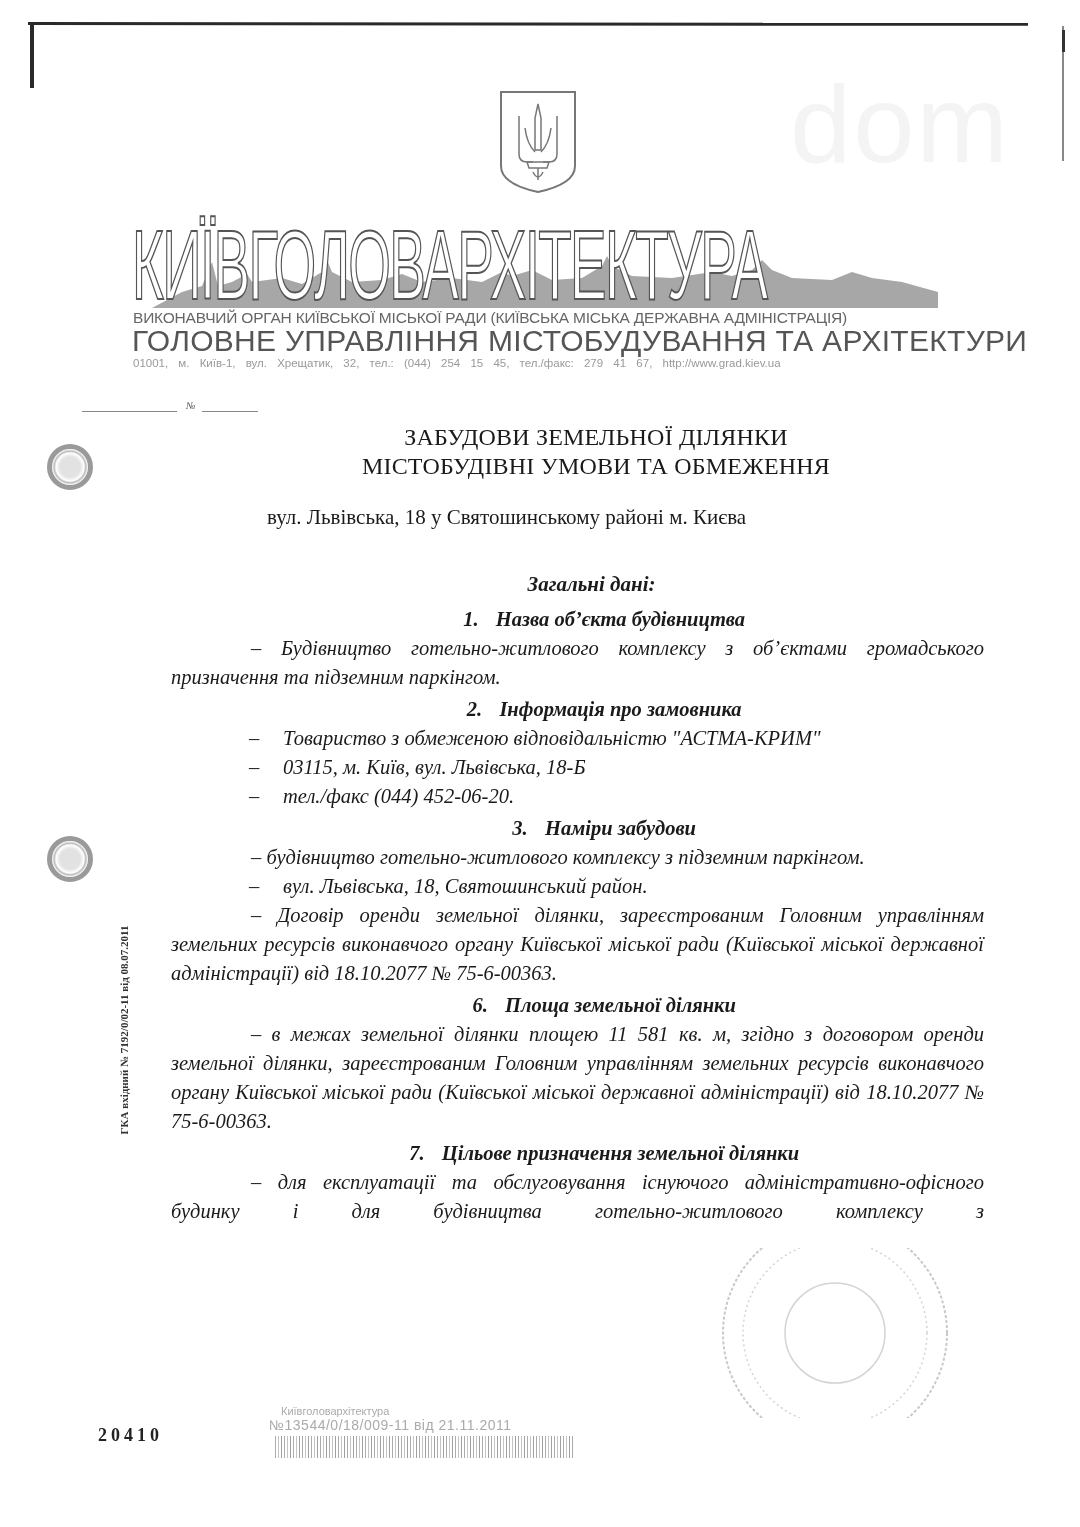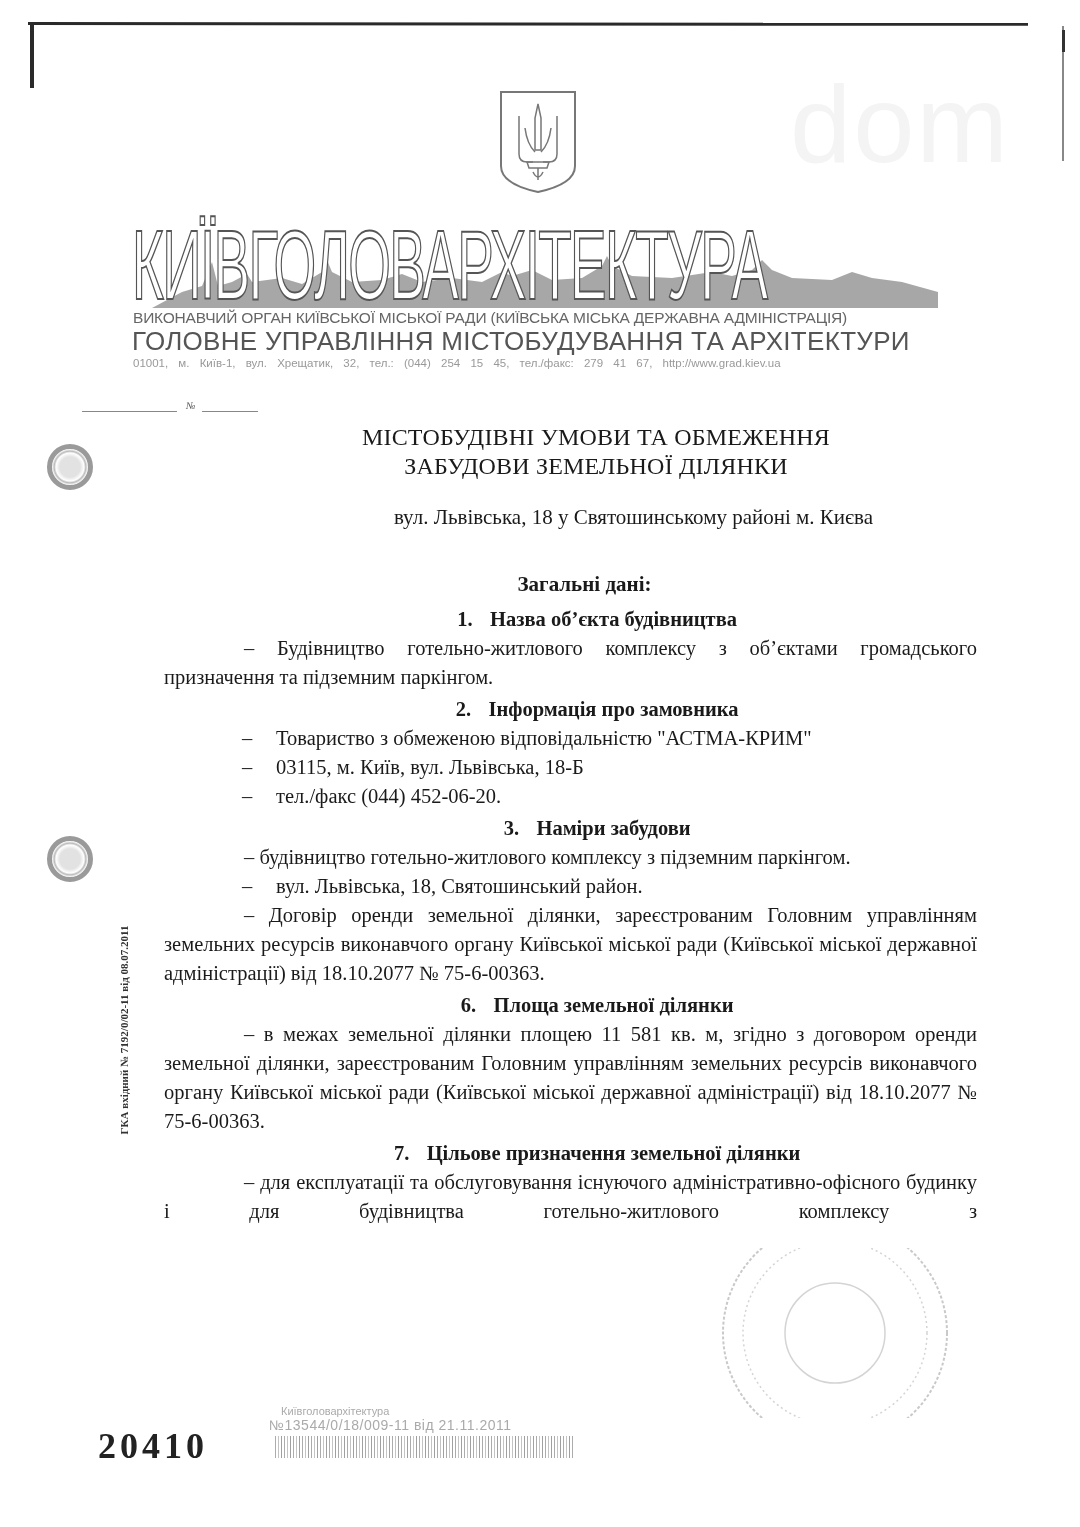--- a/index.html
+++ b/index.html
@@ -27,21 +27,21 @@
     letter-spacing: -3px; color: #ffffff; -webkit-text-stroke: 2px #555; text-align: justify;
     transform: scaleX(0.56); transform-origin: left top; white-space: nowrap;
   }
   .logo-skyline { position: absolute; left: 20px; top: 40px; width: 786px; height: 56px; }
   .logo-line1 {
     left: 133px; top: 309px; width: 806px; font-family: "Liberation Sans", sans-serif;
     font-size: 15.5px; color: #666; white-space: nowrap; letter-spacing: -0.2px;
   }
   .logo-line2 {
     left: 132px; top: 326px; width: 806px; font-family: "Liberation Sans", sans-serif;
-    font-size: 26px; color: #555; white-space: nowrap; letter-spacing: 0.3px; line-height: 30px;
+    font-size: 30px; color: #555; white-space: nowrap; letter-spacing: 0.3px; line-height: 30px;
   }
   .logo-line3 {
     left: 133px; top: 357px; width: 806px; font-family: Liberation Sans, sans-serif;
     font-size: 11.5px; color: #999; white-space: nowrap; word-spacing: 7px;
   }
 
   
   .ref-line { left: 82px; top: 398px; width: 175px; height: 16px; font-size: 10px; color: #555; }
   .ref-line .l1 { position: absolute; left: 0; top: 13px; width: 95px; border-bottom: 1px solid #888; }
   .ref-line .no { position: absolute; left: 104px; top: 2px; font-style: italic; }
@@ -52,38 +52,38 @@
           background: radial-gradient(circle, #e2e2e2 0 40%, #fff 55%, #bbb 62%, #fff 70%); }
   .hole1 { left: 47px; top: 444px; }
   .hole2 { left: 47px; top: 836px; }
 
   
   .side-text { left: 124px; top: 1030px; transform: translate(-50%, -50%) rotate(-90deg); white-space: nowrap;
                font-size: 11px; font-weight: 700; color: #333; }
 
   
   .doc-title { left: 290px; top: 423px; width: 612px; text-align: center; font-size: 24px; line-height: 29px; letter-spacing: 0.2px; }
-  .doc-address { left: 200px; top: 505px; width: 800px; text-align: center; font-size: 21px; padding-left: 67px; box-sizing: border-box; }
+  .doc-address { left: 200px; top: 505px; width: 800px; text-align: left; font-size: 21px; padding-left: 67px; box-sizing: border-box; }
 
   
-  .body { left: 164px; top: 570px; width: 813px; font-size: 20.5px; line-height: 29px; }
+  .body { left: 171px; top: 570px; width: 813px; font-size: 20.5px; line-height: 29px; font-style: italic; }
   .section-head { text-align: center; font-weight: 700; font-size: 21px; margin-bottom: 6px; padding-left: 28px; }
   .item-title { font-weight: 700; padding-left: 36px; margin-top: 3px; text-align: center; }
   .item-title .num { display: inline-block; width: 50px; }
   .para { text-align: justify; text-indent: 80px; text-align-last: left; }
   .para.full { text-align-last: justify; }
   .dash-line { padding-left: 78px; }
   .dash-line .dash { display: inline-block; width: 34px; }
   .title-wrap { text-align: justify; }
 
   
   .stamp { left: 700px; top: 1248px; width: 270px; height: 170px; }
 
   
-  .footer-num { left: 98px; top: 1425px; font-size: 36px; font-weight: 700; letter-spacing: 4px; color: #222; }
+  .footer-num { left: 98px; top: 1425px; font-size: 18px; font-weight: 700; letter-spacing: 4px; color: #222; }
   .reg-stamp { left: 253px; top: 1405px; width: 330px; font-family: "Liberation Sans", sans-serif; color: #aaa; }
   .reg-stamp .org { font-size: 11px; margin-left: 28px; }
   .reg-stamp .num { font-size: 14px; margin-left: 16px; letter-spacing: 0.5px; }
   .reg-stamp .barcode { margin-left: 22px; margin-top: 3px; height: 22px; width: 300px;
     background: repeating-linear-gradient(90deg, #888 0 1px, #fff 1px 3px, #aaa 3px 4px, #fff 4px 6px, #777 6px 7px, #fff 7px 9px); opacity: 0.7; }
 </style>
 </head>
 <body>
 
 <div class="abs edge-top"></div>
@@ -116,22 +116,22 @@
   <span class="no">№</span>
   <span class="l2"></span>
 </div>
 
 <div class="abs hole hole1"></div>
 <div class="abs hole hole2"></div>
 
 <div class="abs side-text">ГКА вхідний № 7192/0/02-11 від 08.07.2011</div>
 
 <div class="abs doc-title">
+  <div>ЗАБУДОВИ ЗЕМЕЛЬНОЇ ДІЛЯНКИ</div>
   <div>МІСТОБУДІВНІ УМОВИ ТА ОБМЕЖЕННЯ</div>
-  <div>ЗАБУДОВИ ЗЕМЕЛЬНОЇ ДІЛЯНКИ</div>
 </div>
 <div class="abs doc-address">вул. Львівська, 18 у Святошинському районі м. Києва</div>
 
 <div class="abs body">
   <div class="section-head">Загальні дані:</div>
 
   <div class="item-title">
     <span class="num">1.</span><span>Назва об’єкта будівництва</span>
   </div>
   <div class="para">– Будівництво готельно-житлового комплексу з об’єктами громадського призначення та підземним паркінгом.</div>

